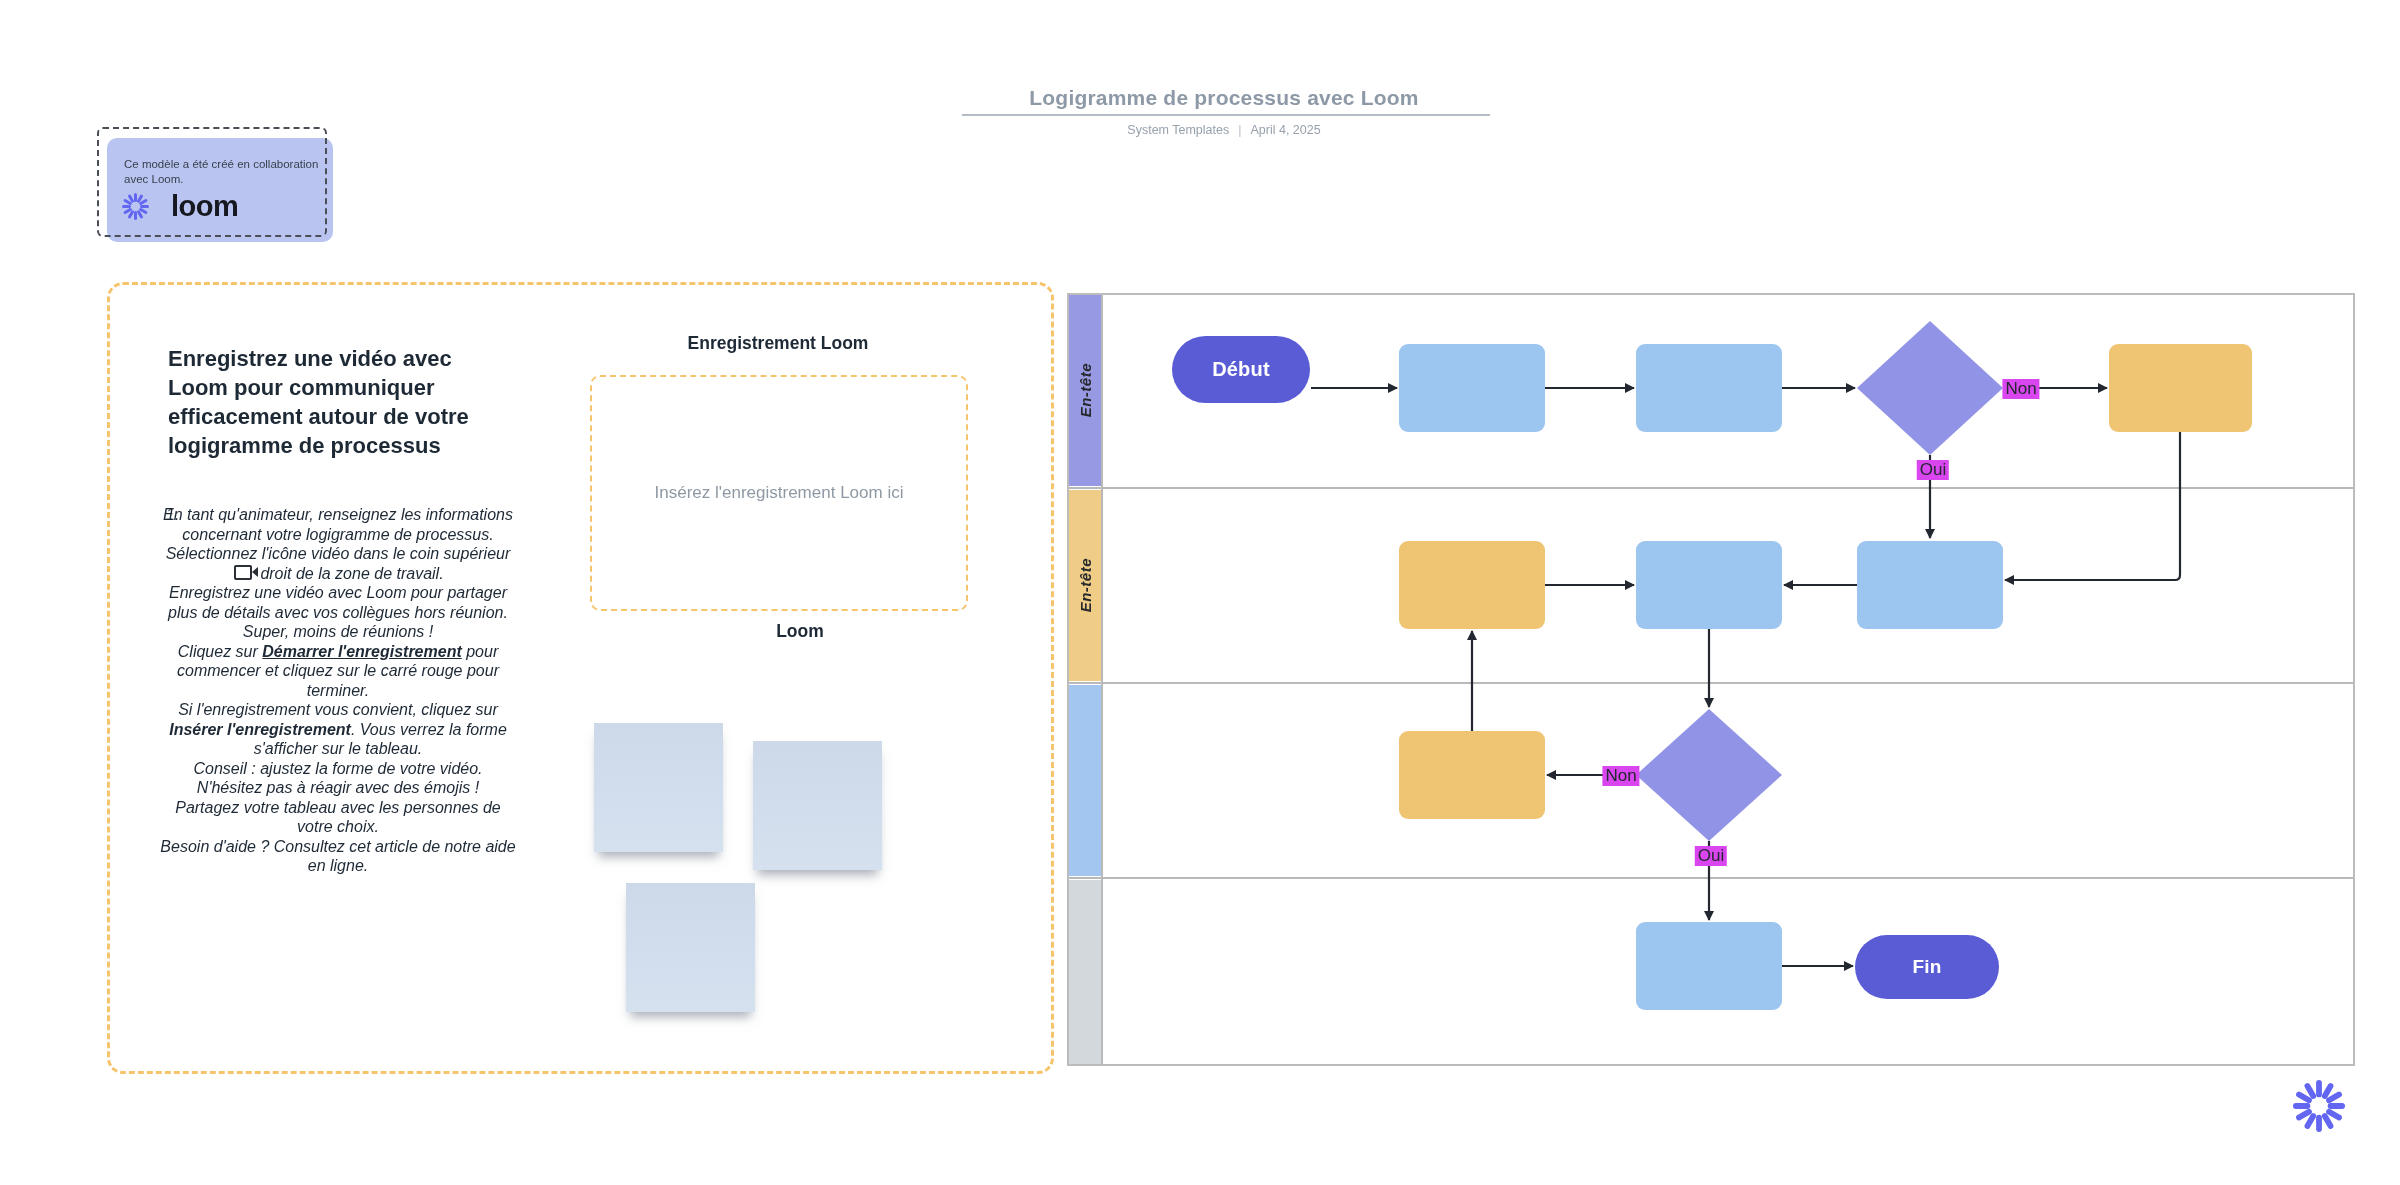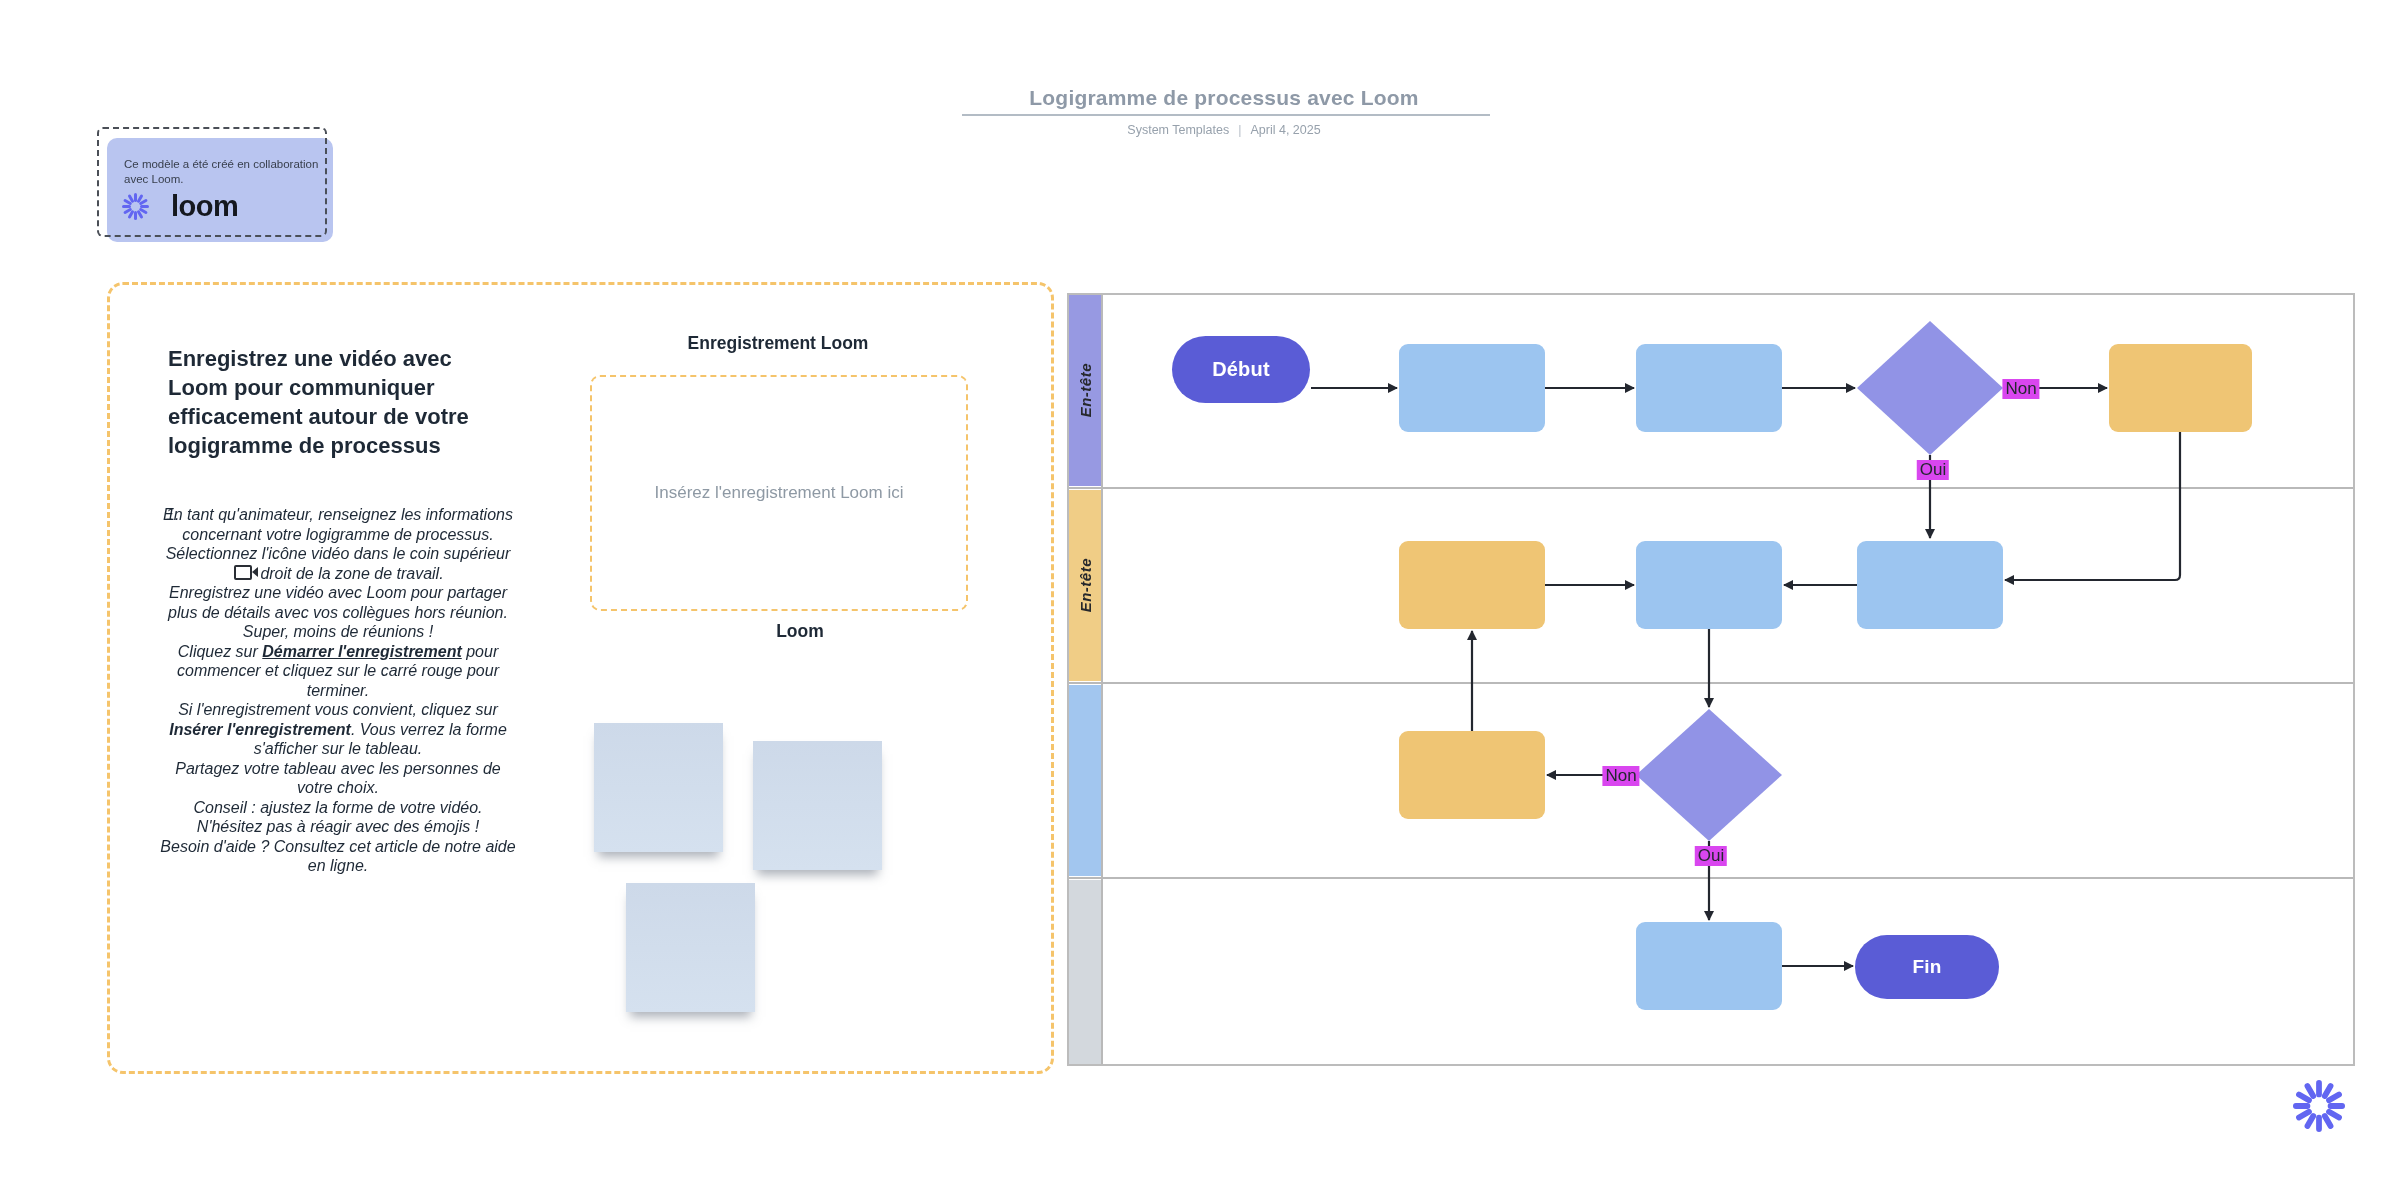--- a/index.html
+++ b/index.html
@@ -175,22 +175,22 @@
 
 <div class="abs main-dash"></div>
 
 <div class="abs instr-heading">Enregistrez une vidéo avec Loom pour communiquer efficacement autour de votre logigramme de processus</div>
 <div class="abs instr-list">
     <div class="instr-p"><span class="list-marker">1.</span><span>En tant qu'animateur, renseignez les informations concernant votre logigramme de processus.</span></div>
     <div class="instr-p"><span>Sélectionnez l'icône vidéo dans le coin supérieur</span><span class="video-icon"></span><span>droit de la zone de travail.</span></div>
     <div class="instr-p"><span>Enregistrez une vidéo avec Loom pour partager plus de détails avec vos collègues hors réunion. Super, moins de réunions !</span></div>
     <div class="instr-p"><span>Cliquez sur </span><span style="font-weight: bold; text-decoration: underline;">Démarrer l'enregistrement</span><span> pour commencer et cliquez sur le carré rouge pour terminer.</span></div>
     <div class="instr-p"><span>Si l'enregistrement vous convient, cliquez sur </span><span style="font-weight: bold;">Insérer l'enregistrement</span><span>. Vous verrez la forme s'afficher sur le tableau.</span></div>
+    <div class="instr-p"><span>Conseil : ajustez la forme de votre vidéo. N'hésitez pas à réagir avec des émojis !</span></div>
     <div class="instr-p"><span>Partagez votre tableau avec les personnes de votre choix.</span></div>
-    <div class="instr-p"><span>Conseil : ajustez la forme de votre vidéo. N'hésitez pas à réagir avec des émojis !</span></div>
     <div class="instr-p"><span>Besoin d'aide ? Consultez cet article de notre aide en ligne.</span></div>
   </div>
 
 <div class="abs rec-heading">Enregistrement Loom</div>
 <div class="abs rec-dash">
   <span class="rec-placeholder">Insérez l'enregistrement Loom ici</span>
 </div>
 
 <div class="abs notes-heading">Loom</div>
 <div class="abs sticky n1"></div>

